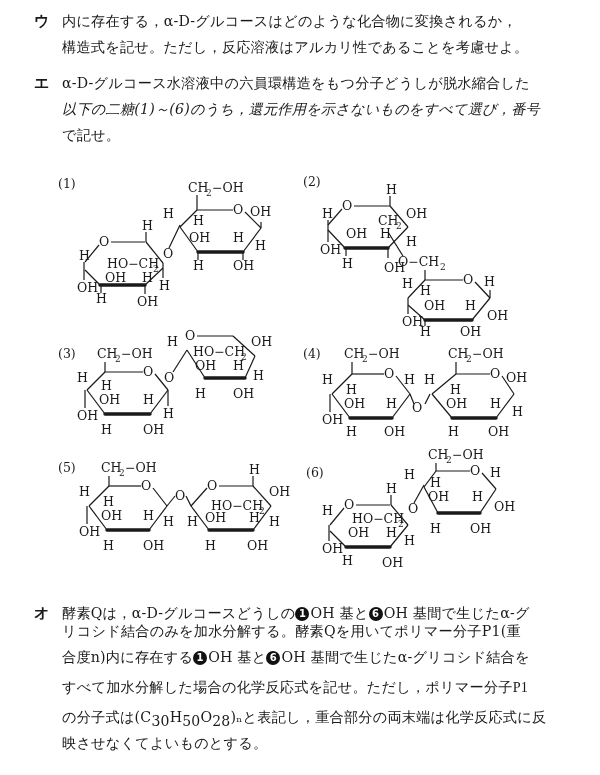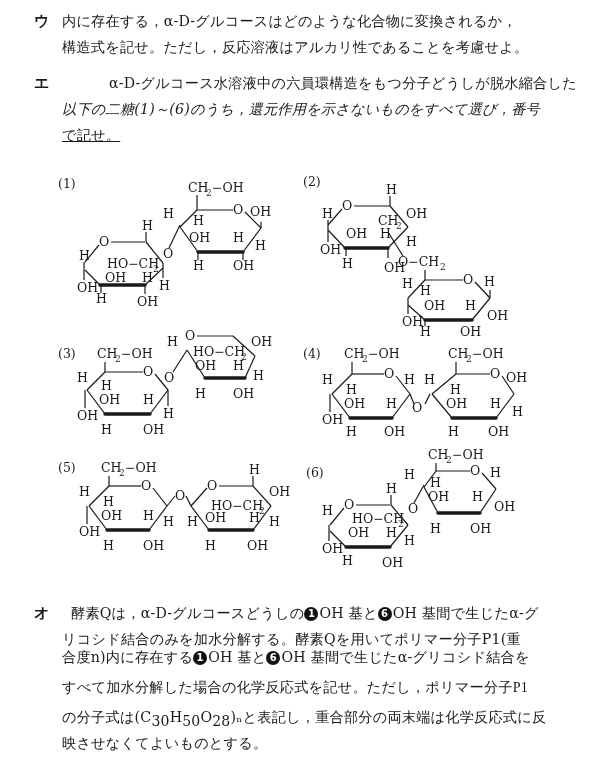--- a/index.html
+++ b/index.html
@@ -21,23 +21,23 @@
 <body>
 
 <div class="q" style="top:12px;">
   <span class="label">ウ</span>
   <div class="line" style="top:0;">内に存在する，α-D-グルコースはどのような化合物に変換されるか，</div>
   <div class="line" style="top:26px;">構造式を記せ。ただし，反応溶液はアルカリ性であることを考慮せよ。</div>
 </div>
 
 <div class="q" style="top:74px;">
   <span class="label">エ</span>
-  <div class="line" style="top:0;margin-left:47px;">α-D-グルコース水溶液中の六員環構造をもつ分子どうしが脱水縮合した</div>
+  <div class="line" style="top:0;">α-D-グルコース水溶液中の六員環構造をもつ分子どうしが脱水縮合した</div>
   <div class="line" style="top:26px;font-style:italic;">以下の二糖(1)～(6)のうち，還元作用を示さないものをすべて選び，番号</div>
-  <div class="line" style="top:52px;text-decoration:underline;">で記せ。</div>
+  <div class="line" style="top:52px;">で記せ。</div>
 </div>
 
 <div class="struct" style="left:55px; top:170px;">
   <svg width="230" height="140">
     <text class="num" x="3" y="18">(1)</text>
 
     <text x="44" y="76">O</text>
     <line class="ln" x1="56" y1="72" x2="90" y2="72"></line>
     <text x="87" y="60">H</text>
     <line class="ln" x1="91" y1="62" x2="91" y2="72"></line>
@@ -331,24 +331,24 @@
     <text x="130" y="42">H</text>
     <text x="128" y="56">OH</text>
     <text x="172" y="56">H</text>
     <text x="130" y="88">H</text>
     <text x="170" y="88">OH</text>
   </svg>
 </div>
 
 <div class="q" style="top:604px;">
   <span class="label">オ</span>
-  <div class="line" style="top:0;margin-left:9px;">
+  <div class="line" style="top:0;">
     <span>酵素Qは，α-D-グルコースどうしの</span><span class="circ">1</span><span>OH 基と</span><span class="circ">6</span><span>OH 基間で生じたα-グ</span>
   </div>
-  <div class="line" style="top:26px;">リコシド結合のみを加水分解する。酵素Qを用いてポリマー分子P1(重</div>
+  <div class="line" style="top:18px;">リコシド結合のみを加水分解する。酵素Qを用いてポリマー分子P1(重</div>
   <div class="line" style="top:44px;">
     <span>合度n)内に存在する</span><span class="circ">1</span><span>OH 基と</span><span class="circ">6</span><span>OH 基間で生じたα-グリコシド結合を</span>
   </div>
   <div class="line" style="top:74px;font-family:Liberation Serif, serif;">すべて加水分解した場合の化学反応式を記せ。ただし，ポリマー分子P1</div>
   <div class="line" style="top:104px;">
     <span>の分子式は(C</span><sub>30</sub><span>H</span><sub>50</sub><span>O</span><sub>28</sub><span>)ₙと表記し，重合部分の両末端は化学反応式に反</span>
   </div>
   <div class="line" style="top:130px;">映させなくてよいものとする。</div>
 </div>
 

